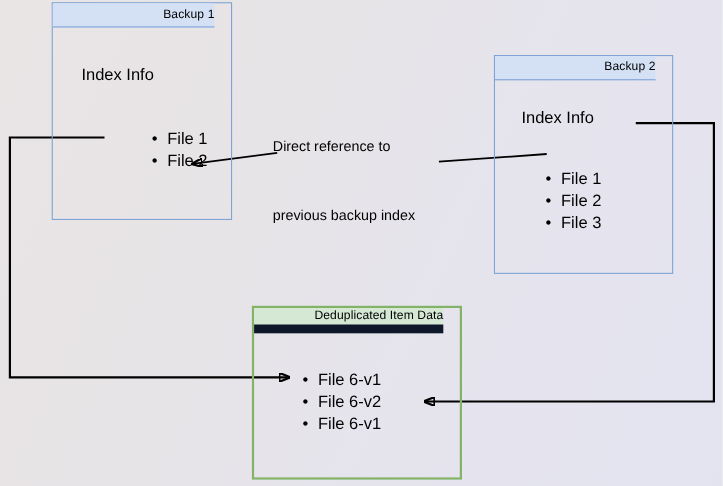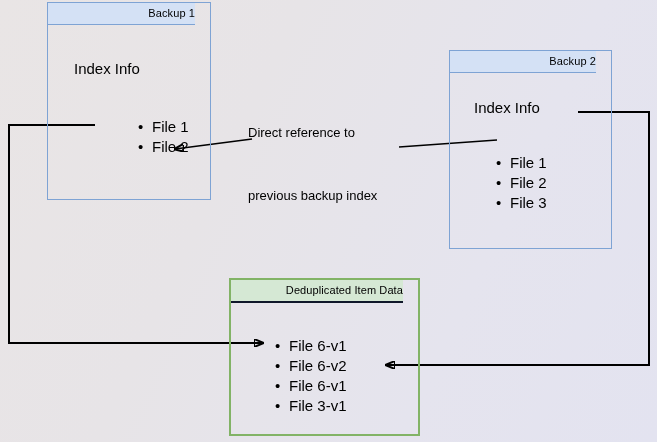--- a/index.html
+++ b/index.html
@@ -41,21 +41,21 @@
     font-size: 11px;
     font-weight: normal;
     color: #000000;
     display: flex;
     align-items: center;
     justify-content: flex-end;
     letter-spacing: 0.1px;
   }
   .box.green > .box-header {
     background: #d5e8d4;
-    border-bottom: 2px solid #0f172a;
+    border-bottom: 8px solid #0f172a;
     height: 23px;
   }
   .box-title-text {
     display: block;
     line-height: 1;
   }
   .index-label {
     position: absolute;
     font-size: 15px;
     color: #000;
@@ -152,21 +152,20 @@
   </div>
 
   <div class="box green" style="left:229px; top:278px; width:191px; height:158px;">
     <div class="box-header">
       <span class="box-title-text">Deduplicated Item Data</span>
     </div>
     <ul class="file-list" style="left:42px; top:56px;">
       <li>File 6-v1</li>
       <li>File 6-v2</li>
       <li>File 6-v1</li>
-      <li>File 3-v1</li>
     </ul>
   </div>
 
   <div class="center-label" style="left:248px; top:124px; width:160px;">
     <span style="display:block;">Direct reference to</span>
     <span style="display:block;margin-top:46px;">previous backup index</span>
   </div>
 
 </div>
 

